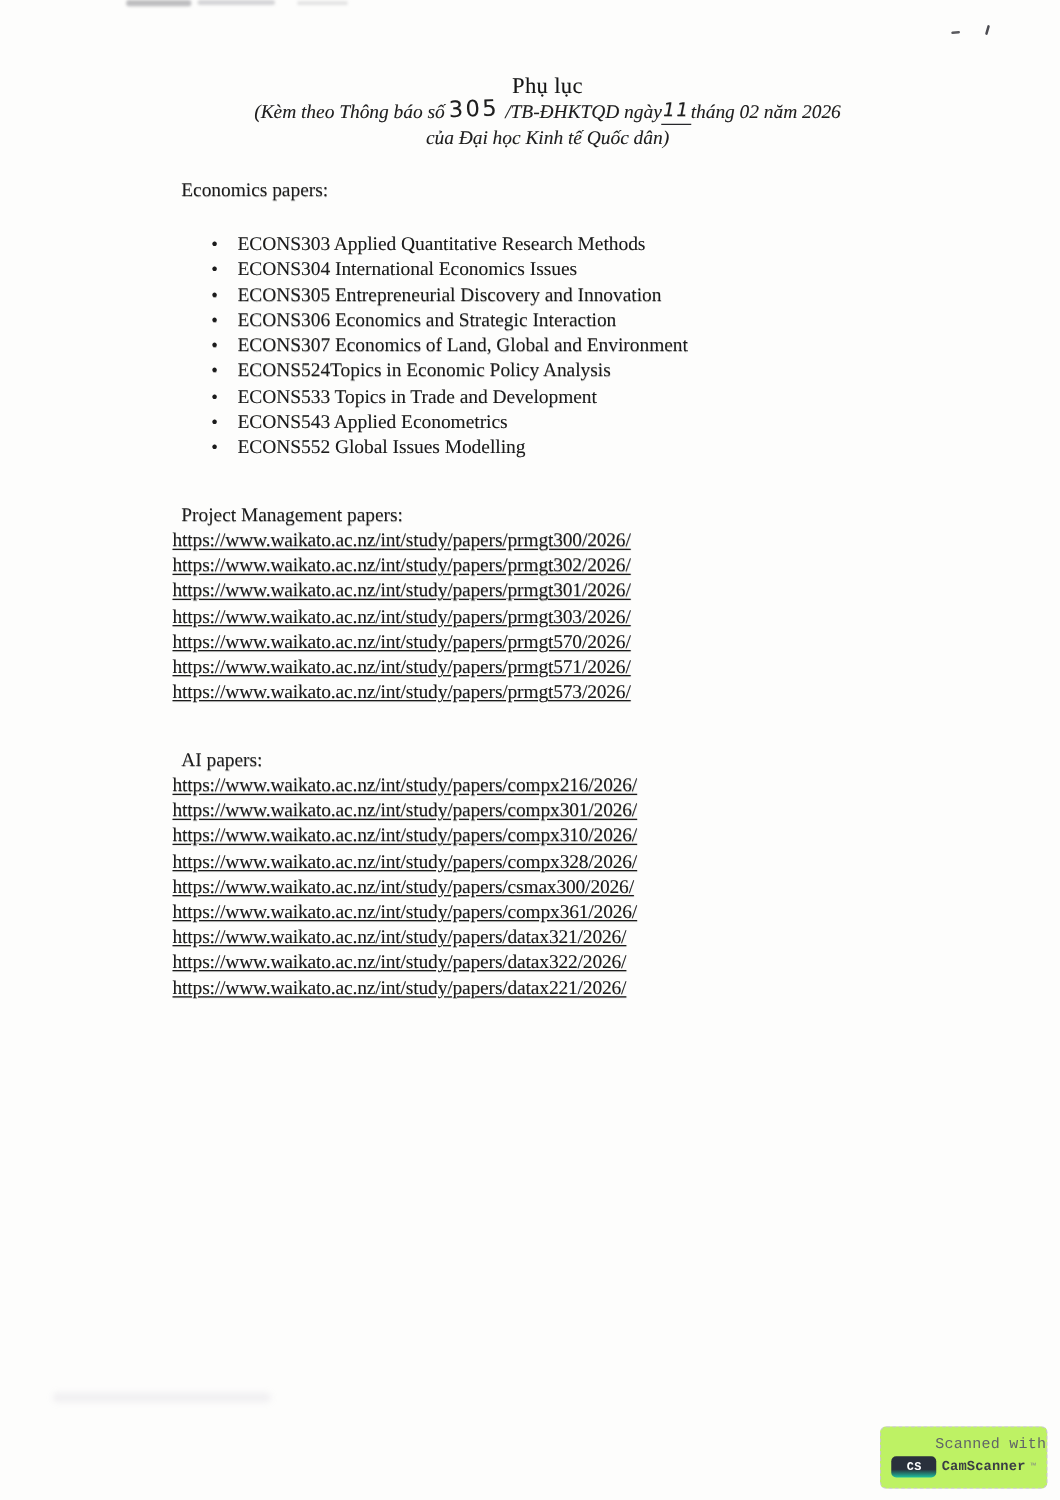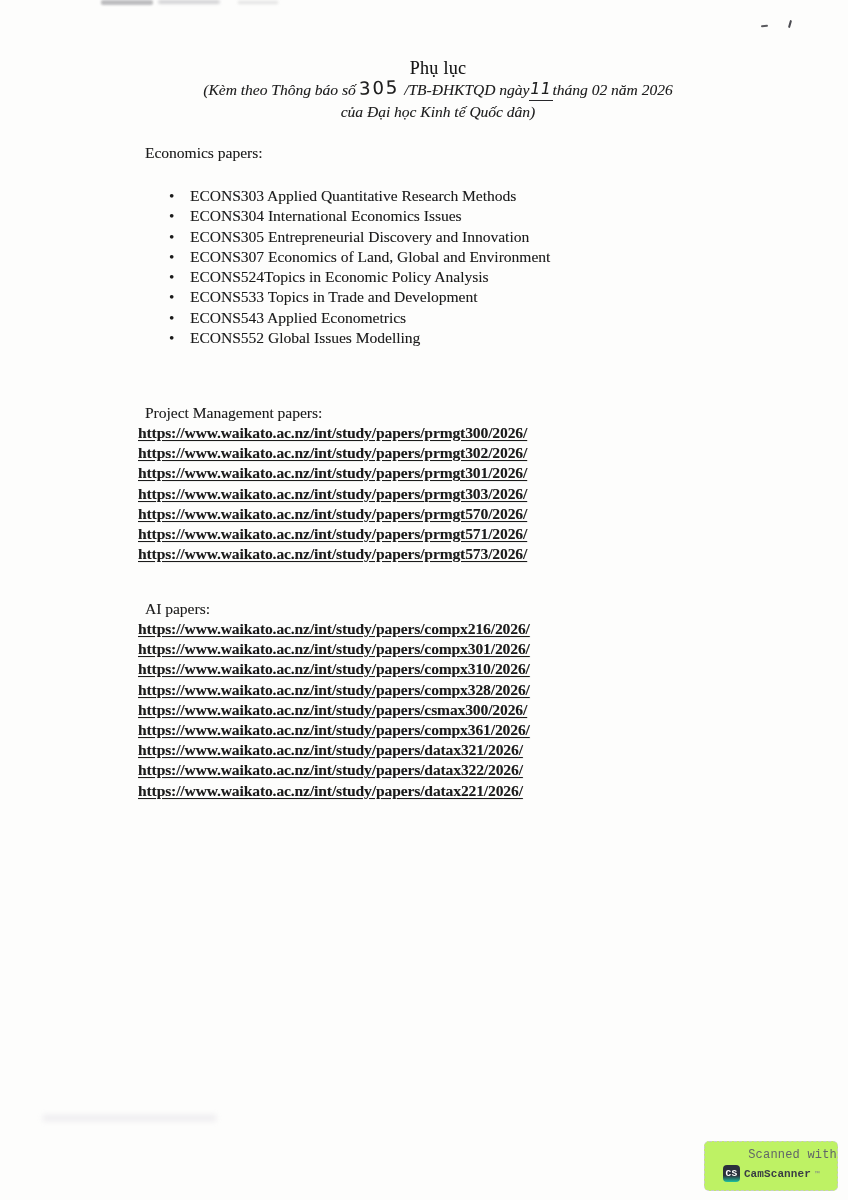--- a/index.html
+++ b/index.html
@@ -85,21 +85,20 @@
   .links-section .section-label { margin-left: 7px; line-height: 21px; }
   .doc-link {
     display: block;
     font-size: 15.5px; line-height: 20.2px;
     letter-spacing: -0.1px;
     color: #1b1b1b;
     text-decoration: underline;
     text-underline-offset: 2px;
     white-space: nowrap;
     cursor: pointer;
-    font-weight: bold;
   }
 
   
   .cam-badge {
     position: absolute; left: 704px; top: 1141px;
     width: 134px; height: 50px;
     box-sizing: border-box;
     background: #bef264;
     border: 1px dashed #c9c9c9;
     border-radius: 5px;
@@ -108,21 +107,21 @@
     padding-top: 6px;
   }
   .scanned-with {
     font-size: 12px; color: #606468; letter-spacing: 0.2px; line-height: 14px;
   }
   .brand-row {
     display: flex; align-items: center; justify-content: center;
     gap: 4px; margin-top: 3px;
   }
   .cs-icon {
-    width: 17px; height: 17px; border-radius: 4px;
+    width: 36px; height: 17px; border-radius: 4px;
     background: linear-gradient(to bottom, #2a303c 62%, #1ec2a0 100%);
     color: #ffffff;
     font-size: 9.5px; font-weight: bold;
     display: flex; align-items: center; justify-content: center;
     letter-spacing: 0.2px;
   }
   .brand-name {
     font-size: 11px; font-weight: 600; color: #3a3e44; letter-spacing: 0.1px;
   }
   .brand-tm { font-size: 7px; color: #7d8186; vertical-align: top; line-height: 8px; }
@@ -144,20 +143,21 @@
     <div class="doc-subtitle ink"><span>(Kèm theo Thông báo số</span><span class="hand-num">305</span><span>/TB-ĐHKTQD ngày</span><span class="hand-day">11</span><span>tháng 02 năm 2026</span></div>
     <div class="doc-subtitle ink">của Đại học Kinh tế Quốc dân)</div>
   </header>
 
   <section class="econ-section">
     <div class="section-label ink">Economics papers:</div>
     <ul class="econ-list">
       <li class="econ-item ink">ECONS303 Applied Quantitative Research Methods</li>
       <li class="econ-item ink">ECONS304 International Economics Issues</li>
       <li class="econ-item ink">ECONS305 Entrepreneurial Discovery and Innovation</li>
+      <li class="econ-item ink">ECONS306 Economics and Strategic Interaction</li>
       <li class="econ-item ink">ECONS307 Economics of Land, Global and Environment</li>
       <li class="econ-item ink">ECONS524Topics in Economic Policy Analysis</li>
       <li class="econ-item ink">ECONS533 Topics in Trade and Development</li>
       <li class="econ-item ink">ECONS543 Applied Econometrics</li>
       <li class="econ-item ink">ECONS552 Global Issues Modelling</li>
     </ul>
   </section>
 
   <section class="links-section pm-section">
     <div class="section-label ink">Project Management papers:</div>

